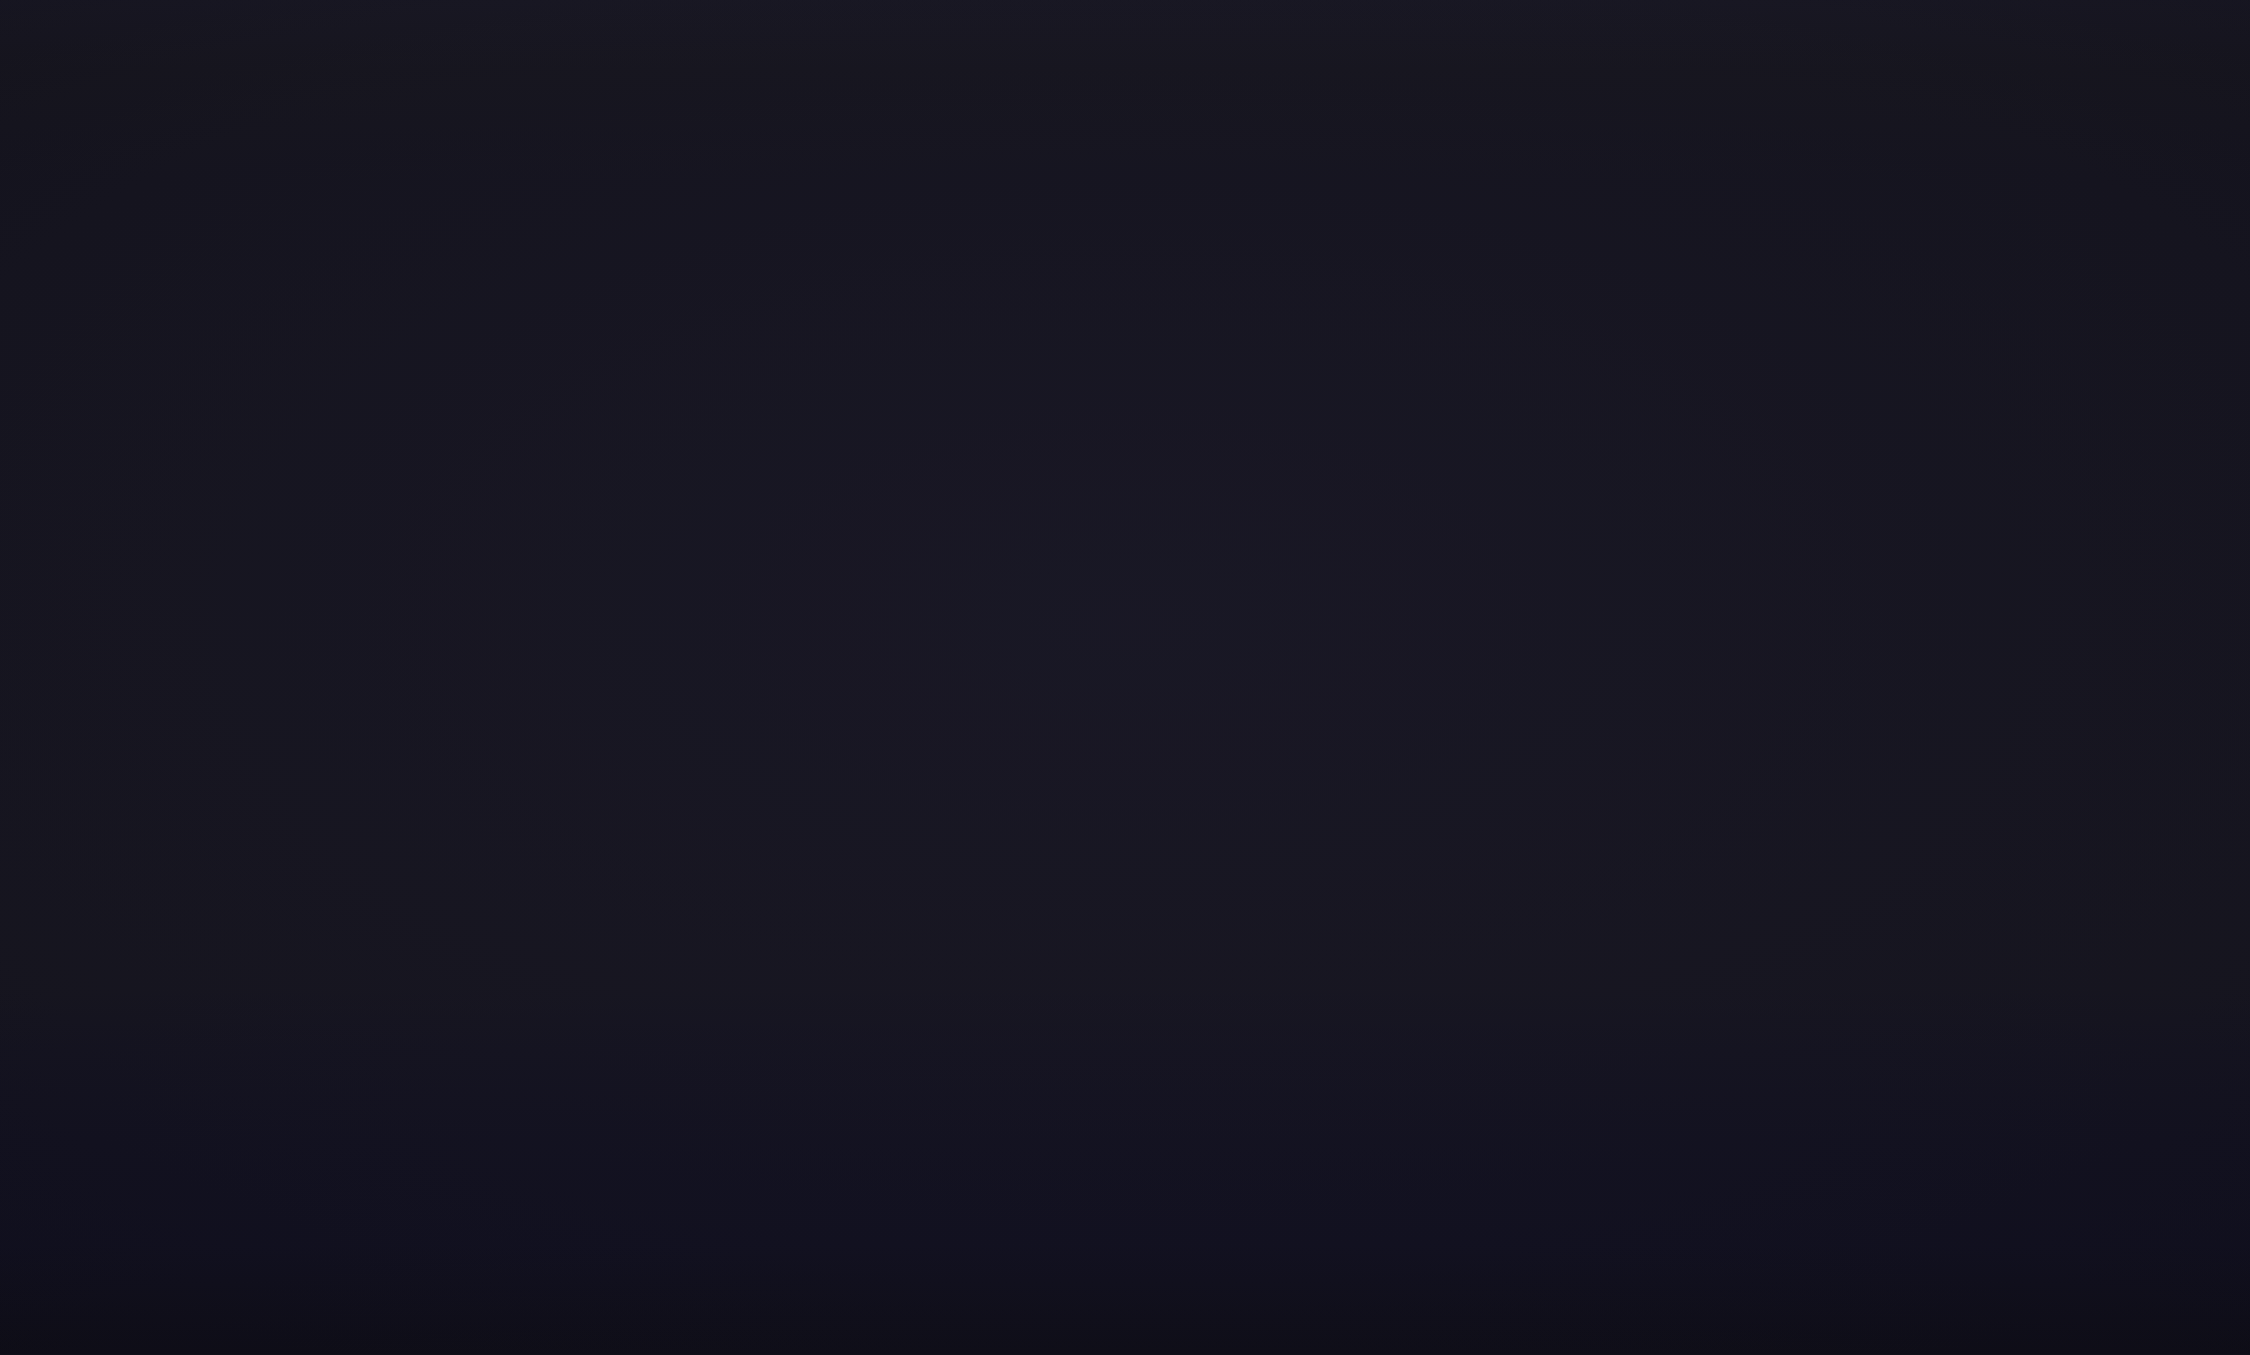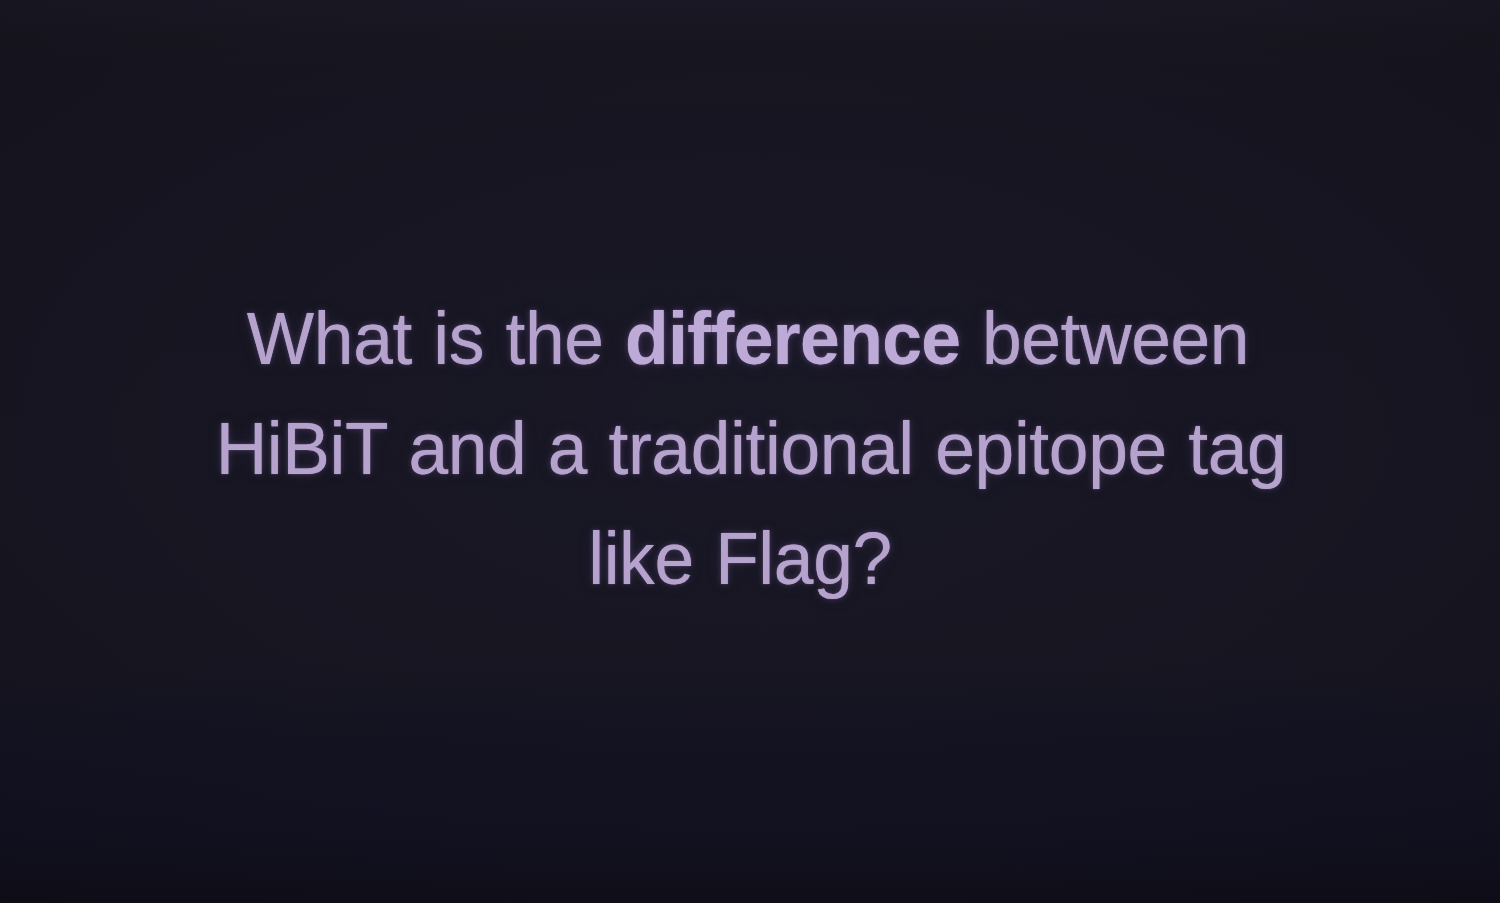--- a/index.html
+++ b/index.html
@@ -105,23 +105,14 @@
   #q-line-3 { margin-left: -20px; }
 </style>
 </head>
 <body>
 
 <div id="slide">
 
   <div id="slide-gradient"></div>
   <div id="slide-vignette"></div>
 
-  <div id="question-block">
-
-    <span class="q-line" id="q-line-1"><span>What is the </span><span class="q-emphasis">difference</span><span> between</span></span>
-
-    <span class="q-line" id="q-line-2">HiBiT and a traditional epitope tag</span>
-
-    <span class="q-line" id="q-line-3">like Flag?</span>
-
-  </div>
 
 </div>
 
 </body></html>

